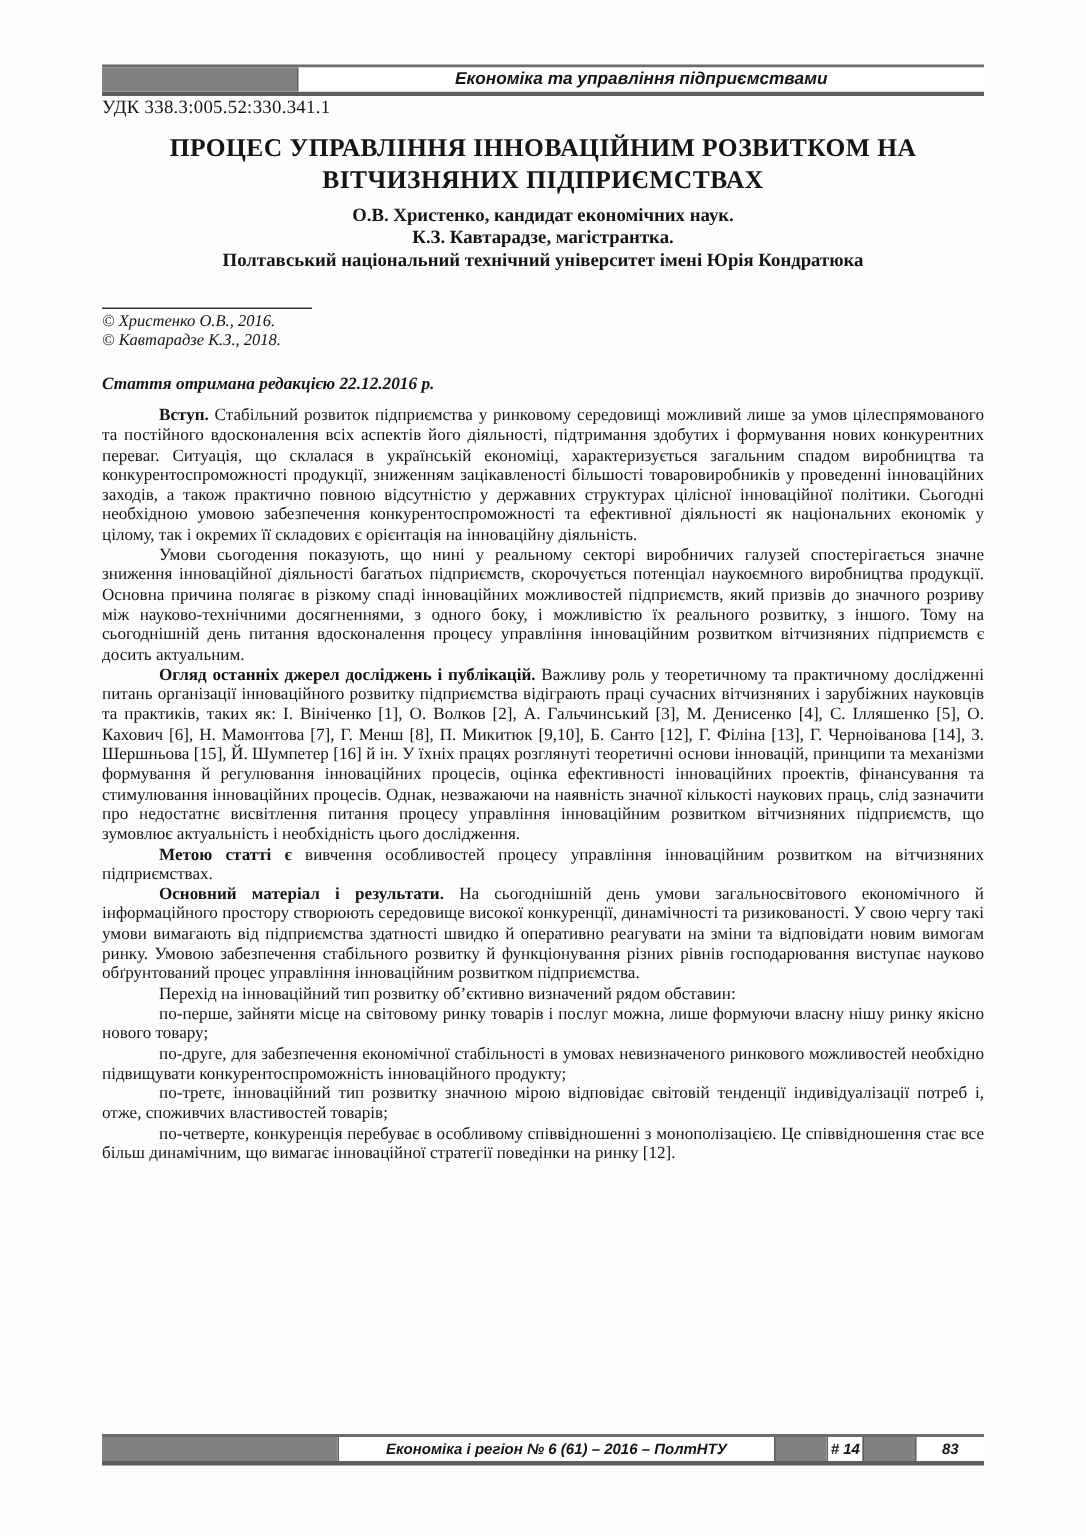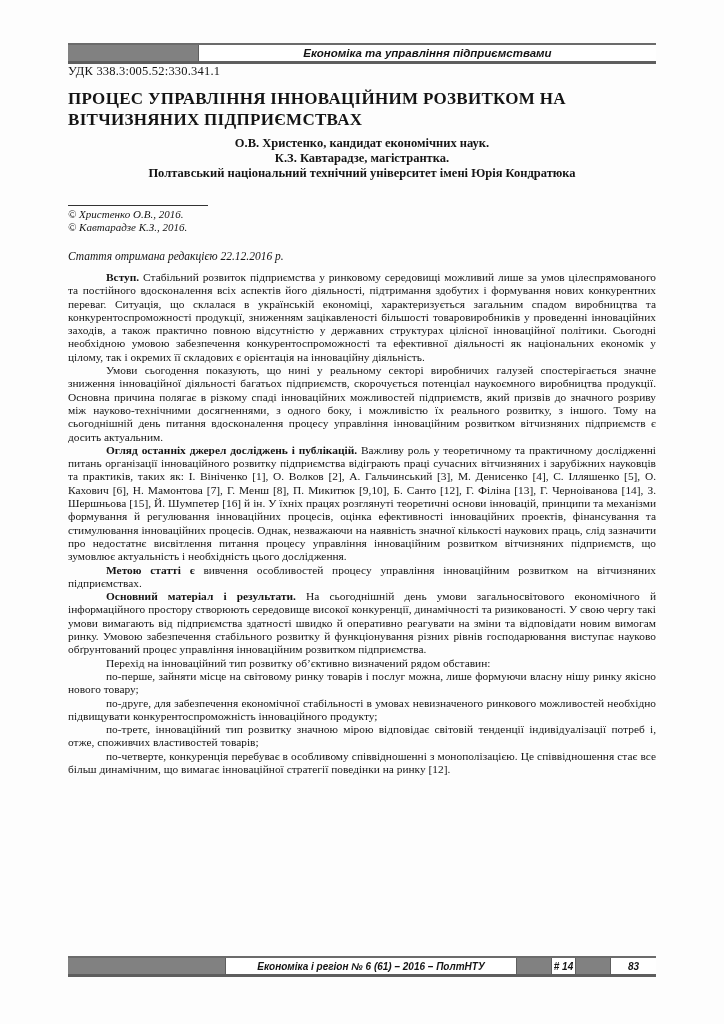--- a/index.html
+++ b/index.html
@@ -59,21 +59,21 @@
   .footer-bar .t3 { flex: 1; }
 
   
   .udc {
     font-size: 12.5px;
     letter-spacing: 0.2px;
   }
   .title {
     margin: 9px auto 0 auto;
     max-width: 600px;
-    text-align: left;
+    text-align: center;
     font-size: 17px;
     font-weight: bold;
     line-height: 21px;
     letter-spacing: 0.3px;
   }
   .authors {
     margin-top: 6px;
     text-align: center;
     font-weight: bold;
     font-size: 12.5px;
@@ -87,20 +87,21 @@
   }
   .copy-rule {
     width: 140px;
     border-top: 1px solid #333333;
     margin-bottom: 2px;
   }
   .received {
     margin-top: 16px;
     font-style: italic;
     font-size: 11.5px;
+    font-weight: bold;
   }
 
   
   .body-text {
     margin-top: 9px;
     font-size: 11.4px;
     line-height: 13.3px;
     text-align: justify;
   }
   .body-text p {
@@ -124,21 +125,21 @@
 
   <div class="authors">
     <div>О.В. Христенко, кандидат економічних наук.</div>
     <div>К.З. Кавтарадзе, магістрантка.</div>
     <div>Полтавський національний технічний університет імені Юрія Кондратюка</div>
   </div>
 
   <div class="copyright">
     <div class="copy-rule"></div>
     <div>© Христенко О.В., 2016.</div>
-    <div>© Кавтарадзе К.З., 2016.</div>
+    <div>© Кавтарадзе К.З., 2018.</div>
   </div>
 
   <div class="received">Стаття отримана редакцією 22.12.2016 р.</div>
 
   <div class="body-text">
     <p><b>Вступ.</b><span> Стабільний розвиток підприємства у ринковому середовищі можливий лише за умов цілеспрямованого та постійного вдосконалення всіх аспектів його діяльності, підтримання здобутих і формування нових конкурентних переваг. Ситуація, що склалася в українській економіці, характеризується загальним спадом виробництва та конкурентоспроможності продукції, зниженням зацікавленості більшості товаровиробників у проведенні інноваційних заходів, а також практично повною відсутністю у державних структурах цілісної інноваційної політики. Сьогодні необхідною умовою забезпечення конкурентоспроможності та ефективної діяльності як національних економік у цілому, так і окремих її складових є орієнтація на інноваційну діяльність.</span></p>
     <p><b></b><span>Умови сьогодення показують, що нині у реальному секторі виробничих галузей спостерігається значне зниження інноваційної діяльності багатьох підприємств, скорочується потенціал наукоємного виробництва продукції. Основна причина полягає в різкому спаді інноваційних можливостей підприємств, який призвів до значного розриву між науково-технічними досягненнями, з одного боку, і можливістю їх реального розвитку, з іншого. Тому на сьогоднішній день питання вдосконалення процесу управління інноваційним розвитком вітчизняних підприємств є досить актуальним.</span></p>
     <p><b>Огляд останніх джерел досліджень і публікацій.</b><span> Важливу роль у теоретичному та практичному дослідженні питань організації інноваційного розвитку підприємства відіграють праці сучасних вітчизняних і зарубіжних науковців та практиків, таких як: І. Вініченко [1], О. Волков [2], А. Гальчинський [3], М. Денисенко [4], С. Ілляшенко [5], О. Кахович [6], Н. Мамонтова [7], Г. Менш [8], П. Микитюк [9,10], Б. Санто [12], Г. Філіна [13], Г. Черноіванова [14], З. Шершньова [15], Й. Шумпетер [16] й ін. У їхніх працях розглянуті теоретичні основи інновацій, принципи та механізми формування й регулювання інноваційних процесів, оцінка ефективності інноваційних проектів, фінансування та стимулювання інноваційних процесів. Однак, незважаючи на наявність значної кількості наукових праць, слід зазначити про недостатнє висвітлення питання процесу управління інноваційним розвитком вітчизняних підприємств, що зумовлює актуальність і необхідність цього дослідження.</span></p>
     <p><b>Метою статті є</b><span> вивчення особливостей процесу управління інноваційним розвитком на вітчизняних підприємствах.</span></p>
     <p><b>Основний матеріал і результати.</b><span> На сьогоднішній день умови загальносвітового економічного й інформаційного простору створюють середовище високої конкуренції, динамічності та ризикованості. У свою чергу такі умови вимагають від підприємства здатності швидко й оперативно реагувати на зміни та відповідати новим вимогам ринку. Умовою забезпечення стабільного розвитку й функціонування різних рівнів господарювання виступає науково обґрунтований процес управління інноваційним розвитком підприємства.</span></p>

